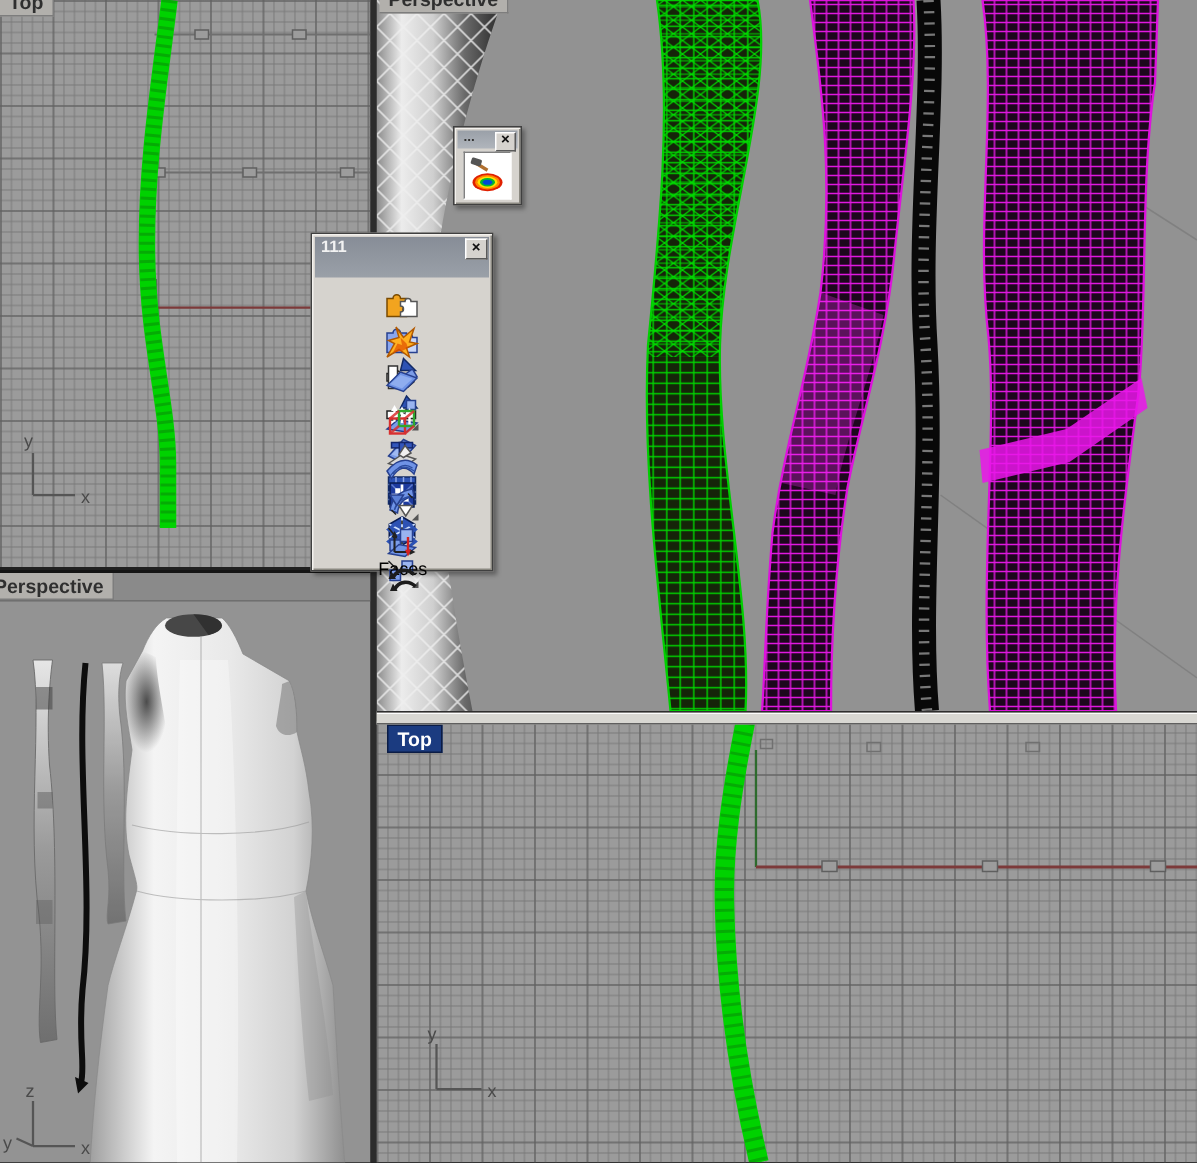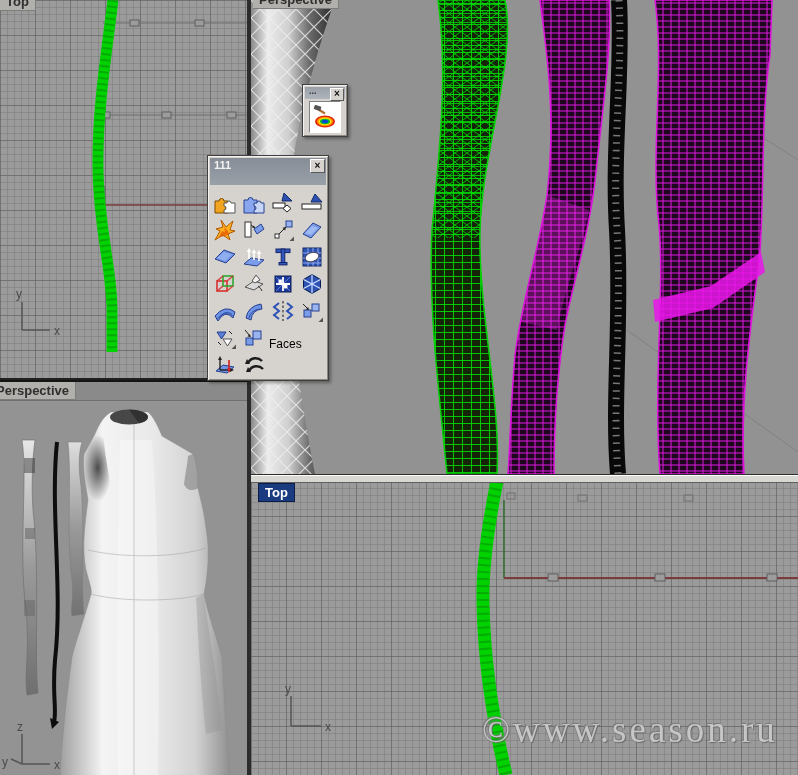--- a/index.html
+++ b/index.html
@@ -24,21 +24,21 @@
   
   .toolwin{position:absolute;background:#d6d3ce;border:1px solid #404040;
     box-shadow:inset 1px 1px 0 #f4f2ee, inset -1px -1px 0 #8a8880, 2px 2px 3px rgba(0,0,0,.35);}
   .toolwin .titlebar{height:27px;background:linear-gradient(#878d97,#9aa0a8);
     color:#f2f2f2;font-size:11px;font-weight:bold;line-height:15px;padding:0 4px;
     position:relative;margin:2px;}
   .toolwin .closebtn{position:absolute;right:1px;top:1px;width:13px;height:12px;
     background:#d6d3ce;border:1px solid;border-color:#fff #5a5a5a #5a5a5a #fff;
     color:#111;font-size:10px;font-weight:bold;line-height:11px;text-align:center;cursor:default;}
   .tb-body{padding:2px;}
-  .tb-row{display:flex;align-items:flex-end;height:27px;}
+  .tb-row{display:flex;align-items:center;height:27px;flex-direction:column;}
   .tbtn{width:29px;height:27px;display:flex;align-items:center;justify-content:center;}
   .tb-text{font-size:12px;color:#000;padding-left:1px;}
   
   .minipal .titlebar{height:12px;font-size:9px;line-height:9px;color:#333;
     background:linear-gradient(#9aa0a8,#b0b5bc);margin:2px;position:relative;}
   .minipal .closebtn{width:12px;height:11px;line-height:10px;}
   .minipal .icon-slot{width:30px;height:30px;margin:1px auto 3px auto;background:#fff;
     border:1px solid;border-color:#808080 #fff #fff #808080;display:flex;align-items:center;justify-content:center;}
   .watermark{position:absolute;left:482px;top:708px;font-family:"Liberation Serif",serif;
     font-size:37px;color:#c6c6c6;letter-spacing:3px;
@@ -474,14 +474,13 @@
         <ellipse cx="13" cy="17.5" rx="8.2" ry="4.8" fill="#ff8800"></ellipse>
         <ellipse cx="13" cy="17.5" rx="6.6" ry="3.8" fill="#ffe000"></ellipse>
         <ellipse cx="13" cy="17.5" rx="5" ry="2.8" fill="#00b830"></ellipse>
         <ellipse cx="13" cy="17.5" rx="3.2" ry="1.7" fill="#0048d8"></ellipse>
         <path d="M4 4l9 5.5" stroke="#b07030" stroke-width="2.2"></path>
         <rect x="2" y="1.5" width="7" height="4.5" rx="1" fill="#555" transform="rotate(18 5 4)"></rect>
       </svg>
     </div>
   </div>
 
-  <div class="watermark">©www.season.ru</div>
 </div>
 
 </body></html>

